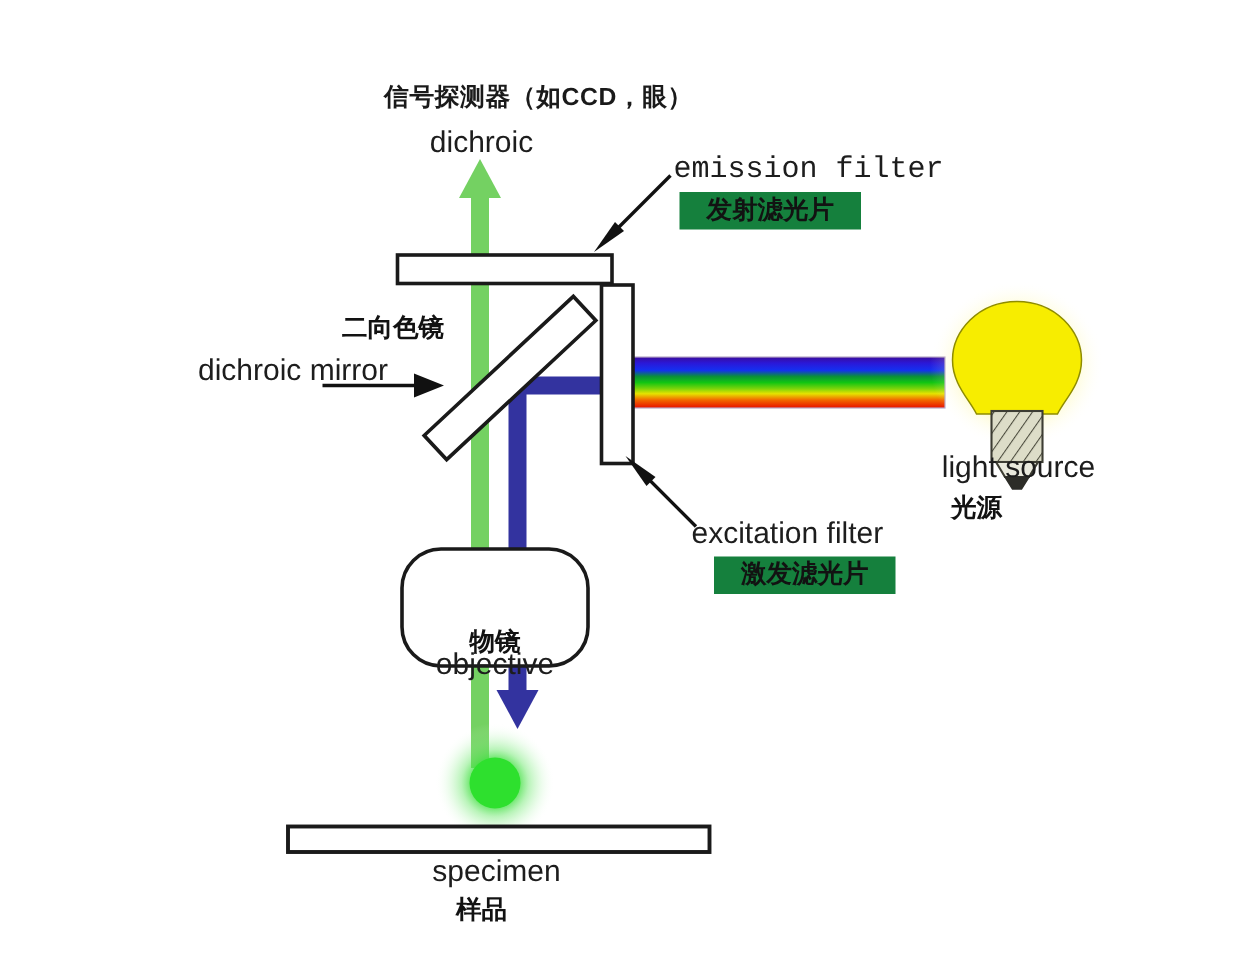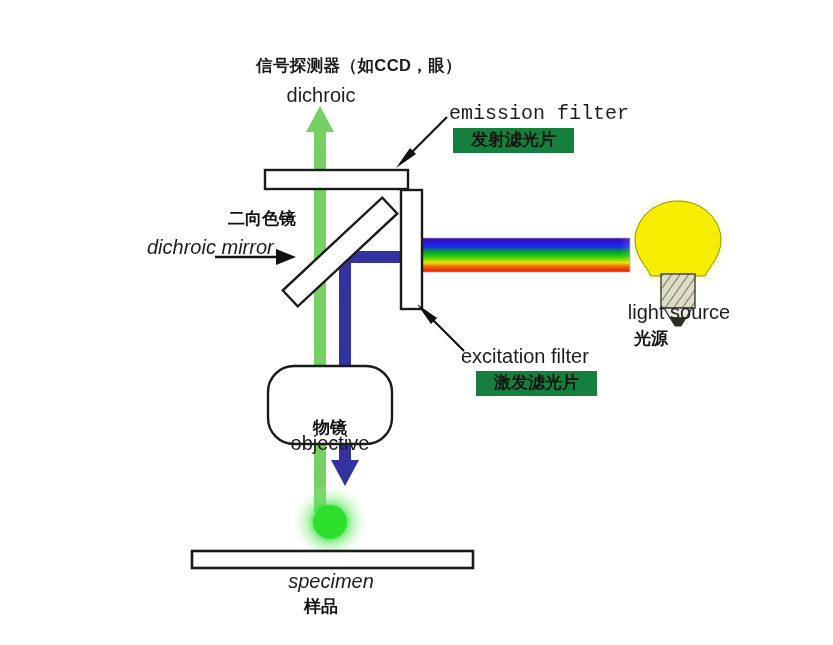--- a/index.html
+++ b/index.html
@@ -136,29 +136,29 @@
   <div class="lbl ttl-cn center" style="left:359px;top:56px;">信号探测器（如CCD，眼）</div>
 
   <div class="lbl en center" style="left:321px;top:84px;">dichroic</div>
 
   <div class="lbl en" style="left:449px;top:102px;font-family:Liberation Mono, monospace;">emission filter</div>
   <div class="lbl" style="left:453px;top:128px;">
     <span class="cn cn-box">发射滤光片</span>
   </div>
 
   <div class="lbl cn" style="left:180px;top:209px;font-size:17px;margin-left:48px;">二向色镜</div>
-  <div class="lbl en" style="left:147px;top:236px;font-style:italic;">dichroic mirror</div>
+  <div class="lbl en" style="left:132px;top:236px;">dichroic mirror</div>
 
   <div class="lbl" style="left:476px;top:371px;">
     <span class="cn cn-box">激发滤光片</span>
   </div>
   <div class="lbl en" style="left:461px;top:345px;">excitation filter</div>
 
   <div class="lbl en center" style="left:679px;top:301px;">light source</div>
   <div class="lbl cn center" style="left:651px;top:329px;text-align:right;">光源</div>
 
   <div class="lbl en center" style="left:330px;top:392px;margin-top:40px;">objective</div>
   <div class="lbl cn center" style="left:330px;top:418px;">物镜</div>
 
-  <div class="lbl en center" style="left:331px;top:570px;font-style:italic;">specimen</div>
+  <div class="lbl en center" style="left:331px;top:570px;">specimen</div>
   <div class="lbl cn center" style="left:321px;top:597px;font-family:Liberation Serif, serif;">样品</div>
 
 </div>
 
 </body></html>

